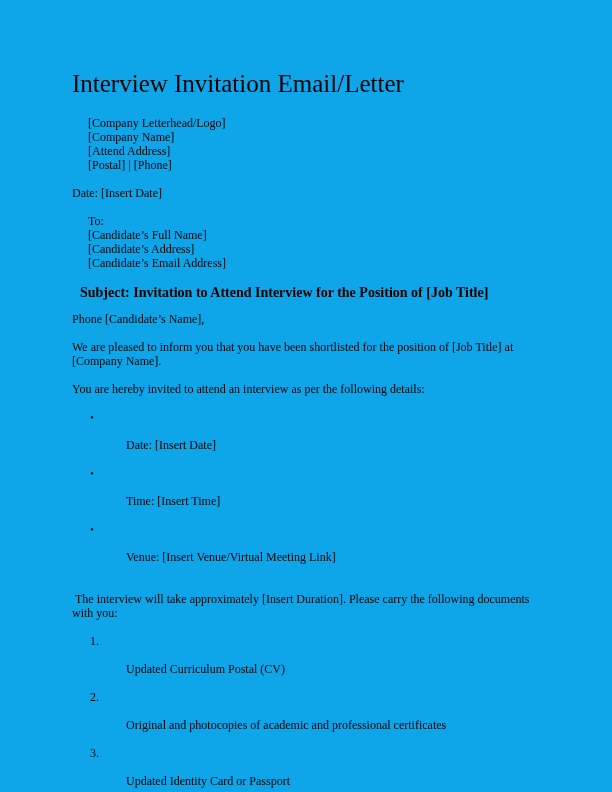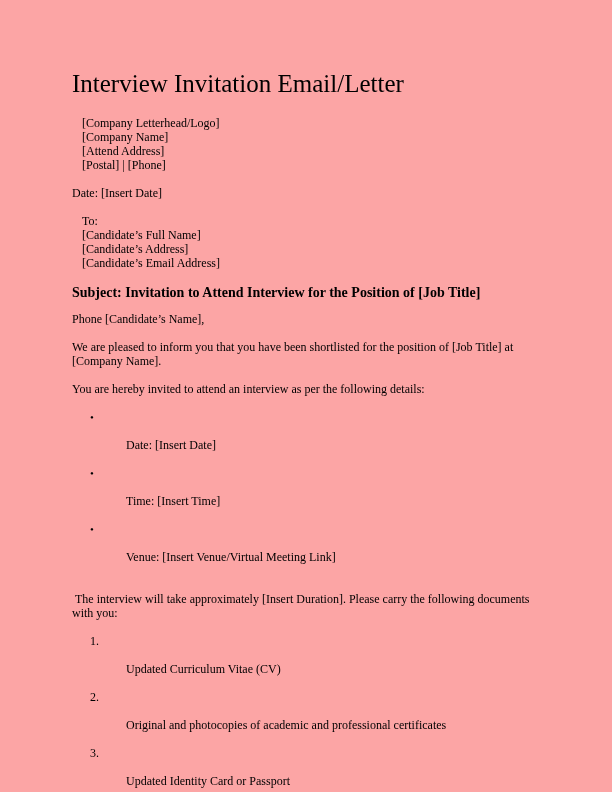--- a/index.html
+++ b/index.html
@@ -2,41 +2,41 @@
 <html><head>
 <meta charset="utf-8">
 <style>
   html, body { margin: 0; padding: 0; background: #ffffff; }
   .page {
     position: relative;
     width: 612px;
     height: 792px;
     box-sizing: border-box;
     padding: 69px 68px 0 72px;
-    background: #fca5a5;
+    background: #0ea5e9;
     color: #000000;
     font-family: "Liberation Serif", serif;
     font-size: 12px;
     line-height: 14px;
     overflow: hidden;
   }
   .title {
     font-weight: 400;
     font-size: 25px;
     line-height: 30px;
     margin: 0 0 17px 0;
   }
-  .block { margin: 0 0 14px 10px; }
+  .block { margin: 0 0 14px 16px; }
   .line { white-space: pre-wrap; }
   .para { margin: 0 0 14px 0; white-space: pre-wrap; }
   .subject {
     font-weight: 700;
     font-size: 14px;
     line-height: 17px;
-    margin: 0 0 11px 0;
+    margin: 0 0 11px 8px;
     white-space: pre-wrap;
   }
   ul.doc-list, ol.doc-list {
     list-style: none;
     margin: 0 0 14px 0;
     padding: 0 0 0 36px;
   }
   .doc-list li { position: relative; white-space: pre-wrap; }
   .doc-list .marker { position: absolute; left: -18px; top: 0; white-space: nowrap; }
   ul.doc-list .marker { font-size: 11px; }
@@ -85,21 +85,21 @@
       <span class="marker">•</span>
       <span>Venue: [Insert Venue/Virtual Meeting Link]</span>
     </li>
   </ul>
 
   <p class="para"> The interview will take approximately [Insert Duration]. Please carry the following documents with you:</p>
 
   <ol class="doc-list">
     <li>
       <span class="marker">1.</span>
-      <span>Updated Curriculum Vitae (CV)</span>
+      <span>Updated Curriculum Postal (CV)</span>
     </li>
     <li>
       <span class="marker">2.</span>
       <span>Original and photocopies of academic and professional certificates</span>
     </li>
     <li>
       <span class="marker">3.</span>
       <span>Updated Identity Card or Passport</span>
     </li>
 

